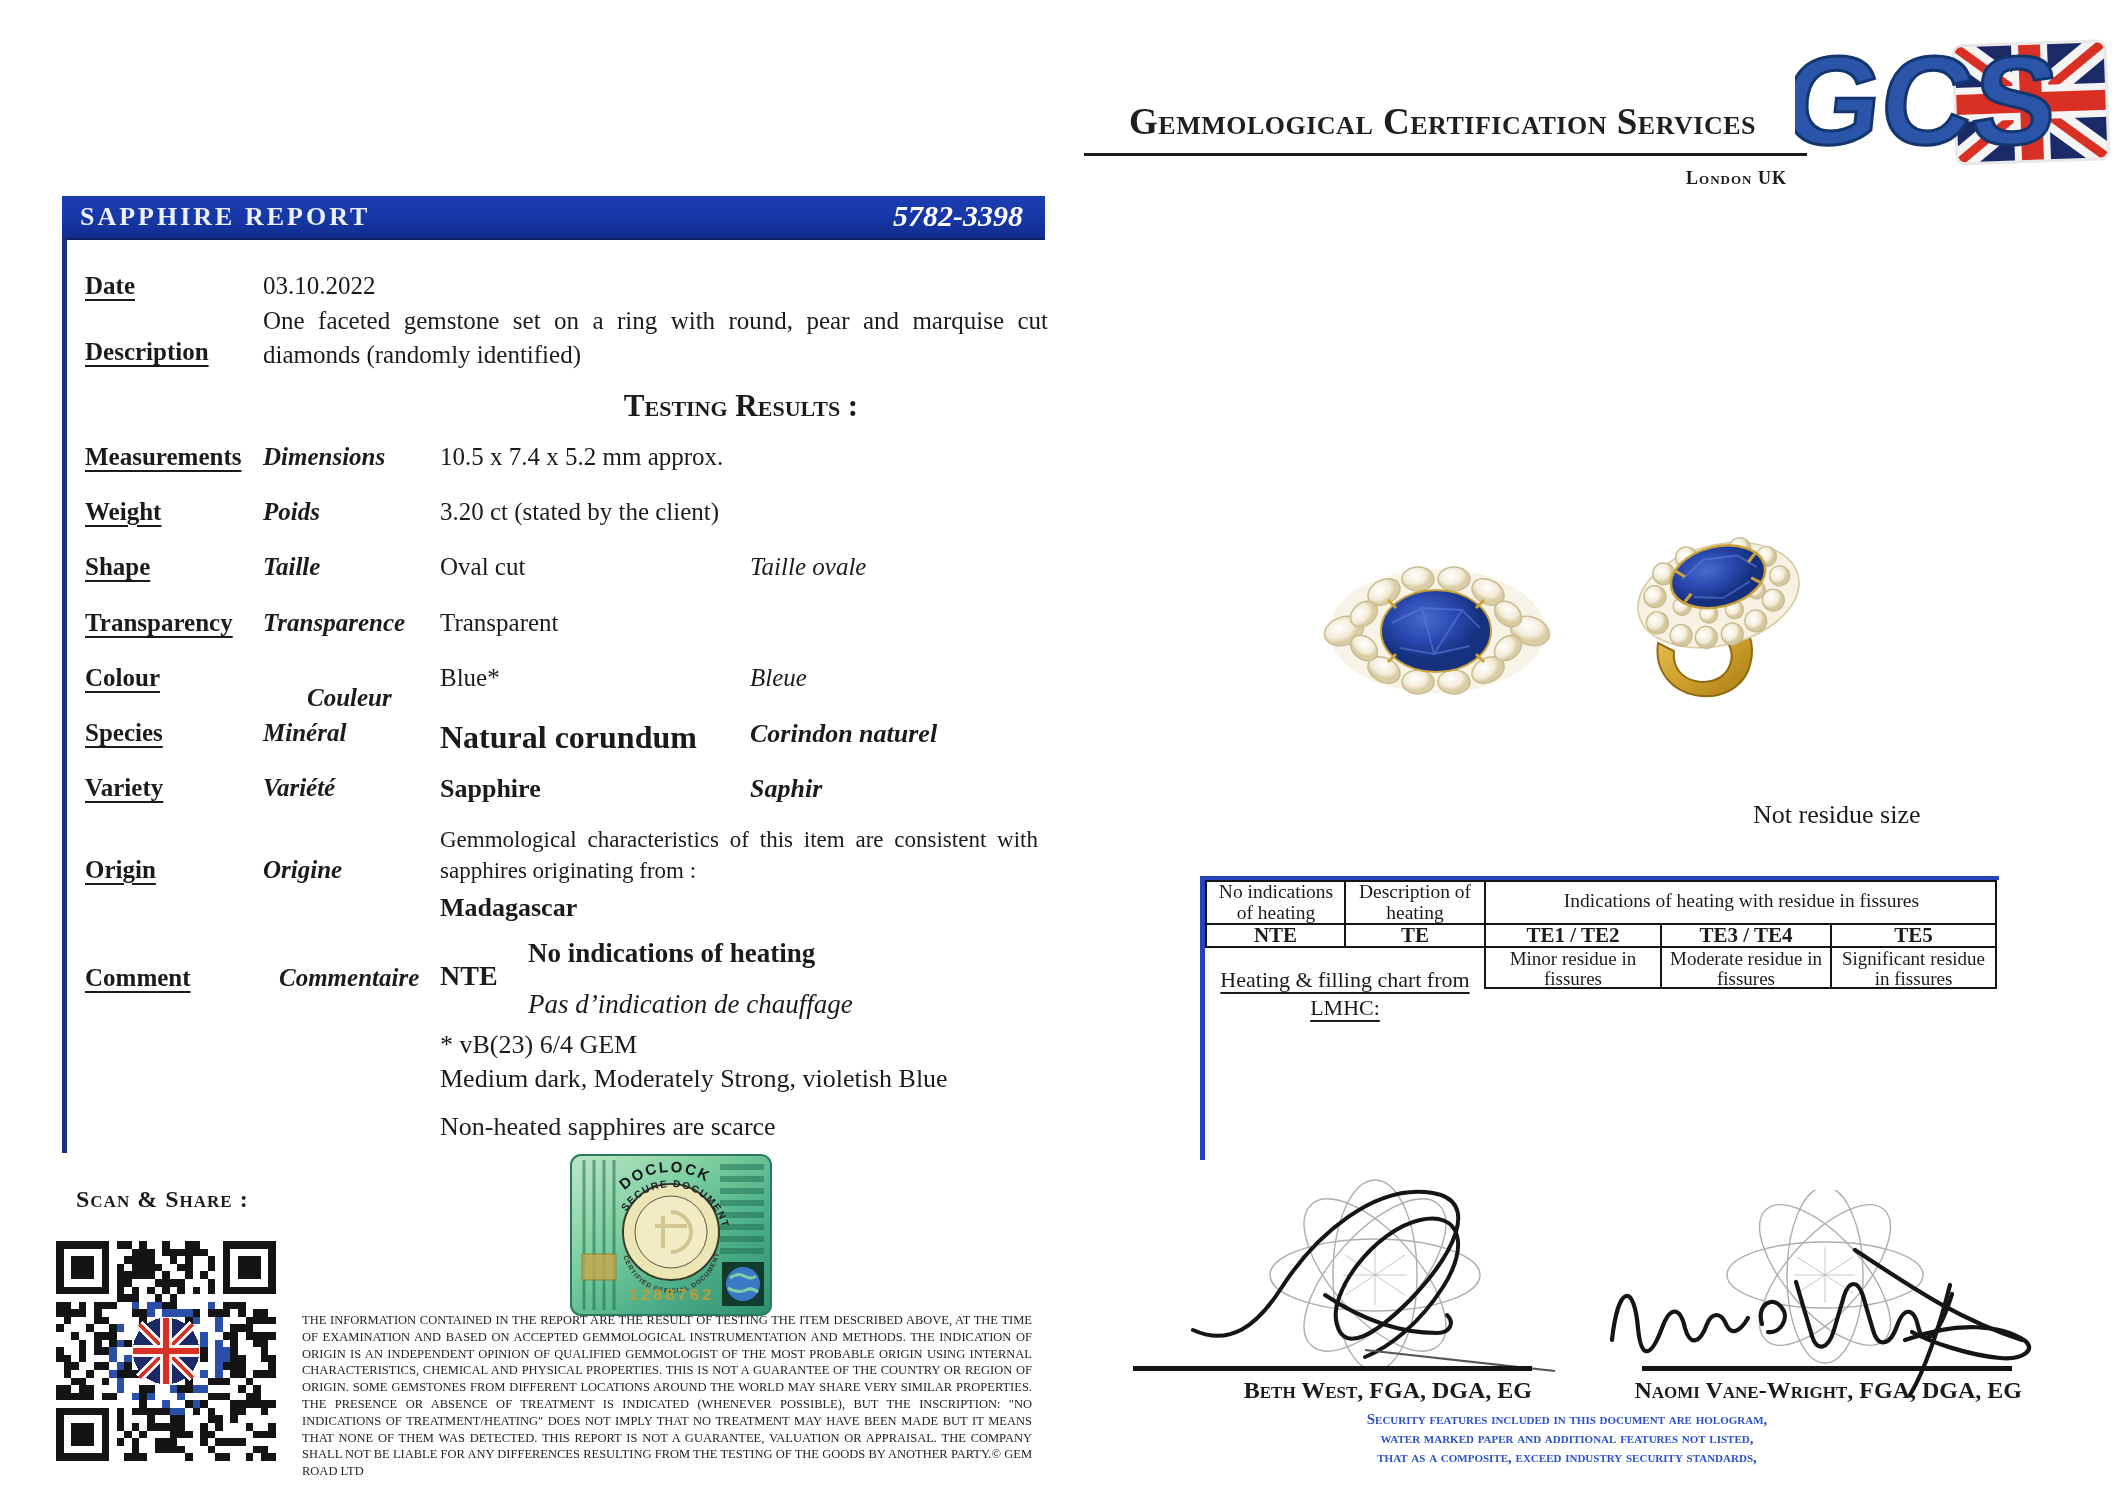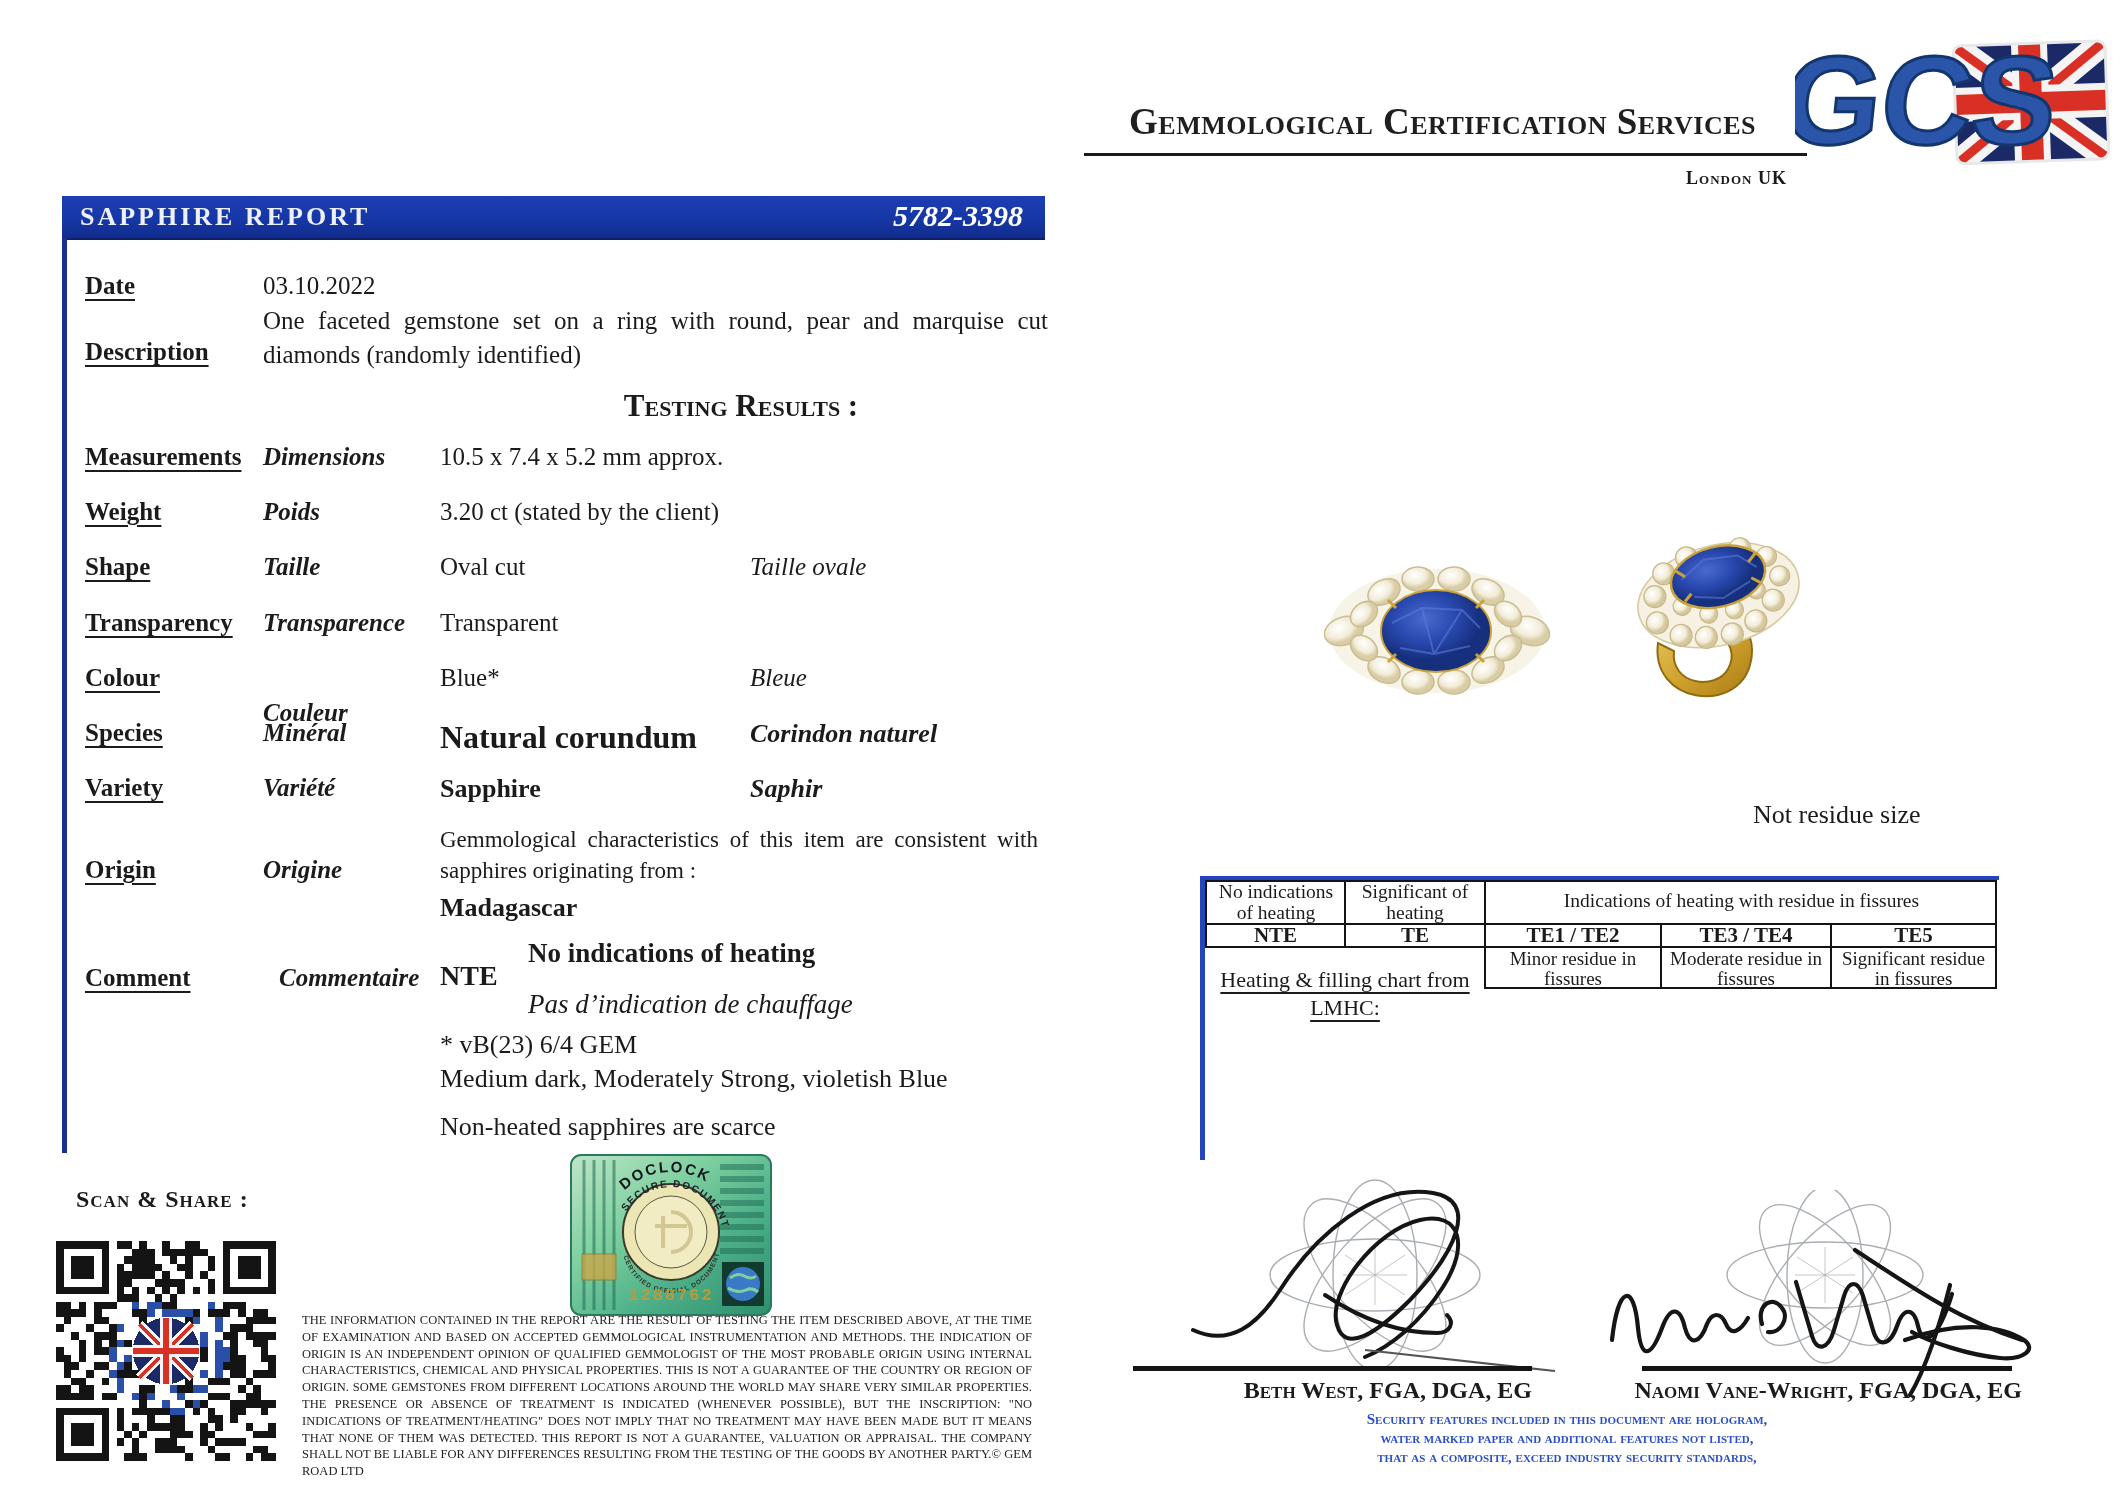--- a/index.html
+++ b/index.html
@@ -81,21 +81,21 @@
   <div class="abs c1 lbl u nowrap" style="top:553px;">Shape</div>
   <div class="abs c2 frl nowrap" style="top:553px;">Taille</div>
   <div class="abs c3 val nowrap" style="top:553px;">Oval cut</div>
   <div class="abs c4 vfr nowrap" style="top:553px;">Taille ovale</div>
 
   <div class="abs c1 lbl u nowrap" style="top:609px;">Transparency</div>
   <div class="abs c2 frl nowrap" style="top:609px;">Transparence</div>
   <div class="abs c3 val nowrap" style="top:609px;">Transparent</div>
 
   <div class="abs c1 lbl u nowrap" style="top:664px;">Colour</div>
-  <div class="abs c2 frl nowrap" style="top:699px;">Couleur</div>
+  <div class="abs c2 frl nowrap" style="top:684px;margin-left:44px;">Couleur</div>
   <div class="abs c3 val nowrap" style="top:664px;">Blue*</div>
   <div class="abs c4 vfr nowrap" style="top:664px;">Bleue</div>
 
   <div class="abs c1 lbl u nowrap" style="top:719px;">Species</div>
   <div class="abs c2 frl nowrap" style="top:719px;">Minéral</div>
   <div class="abs c3 val bold nowrap" style="top:719px;font-size:32px;">Natural corundum</div>
   <div class="abs c4 bfr nowrap" style="top:719px;font-size:26px;">Corindon naturel</div>
 
   <div class="abs c1 lbl u nowrap" style="top:774px;">Variety</div>
   <div class="abs c2 frl nowrap" style="top:774px;">Variété</div>
@@ -206,21 +206,21 @@
   <div class="line" style="left:1205px;top:946px;width:792px;height:2px;"></div>
   <div class="line" style="left:1484px;top:987px;width:513px;height:2px;"></div>
   <div class="line" style="left:1205px;top:880px;width:2px;height:68px;"></div>
   <div class="line" style="left:1344px;top:880px;width:2px;height:68px;"></div>
   <div class="line" style="left:1484px;top:880px;width:2px;height:109px;"></div>
   <div class="line" style="left:1660px;top:923px;width:2px;height:66px;"></div>
   <div class="line" style="left:1830px;top:923px;width:2px;height:66px;"></div>
   <div class="line" style="left:1995px;top:880px;width:2px;height:109px;"></div>
 
   <div class="abs tbl-h" style="left:1210px;top:882px;width:132px;">No indications of heating</div>
-  <div class="abs tbl-h" style="left:1349px;top:882px;width:132px;">Significant of heating</div>
+  <div class="abs tbl-h" style="left:1349px;top:882px;width:132px;">Description of heating</div>
   <div class="abs tbl-h" style="left:1490px;top:891px;width:503px;">Indications of heating with residue in fissures</div>
 
   <div class="abs tbl-code" style="left:1207px;top:923px;width:137px;">NTE</div>
   <div class="abs tbl-code" style="left:1346px;top:923px;width:138px;">TE</div>
   <div class="abs tbl-code" style="left:1486px;top:923px;width:174px;">TE1 / TE2</div>
   <div class="abs tbl-code" style="left:1662px;top:923px;width:168px;">TE3 / TE4</div>
   <div class="abs tbl-code" style="left:1832px;top:923px;width:163px;">TE5</div>
 
   <div class="abs tbl-res" style="left:1490px;top:949px;width:166px;">Minor residue in fissures</div>
   <div class="abs tbl-res" style="left:1664px;top:949px;width:164px;">Moderate residue in fissures</div>

